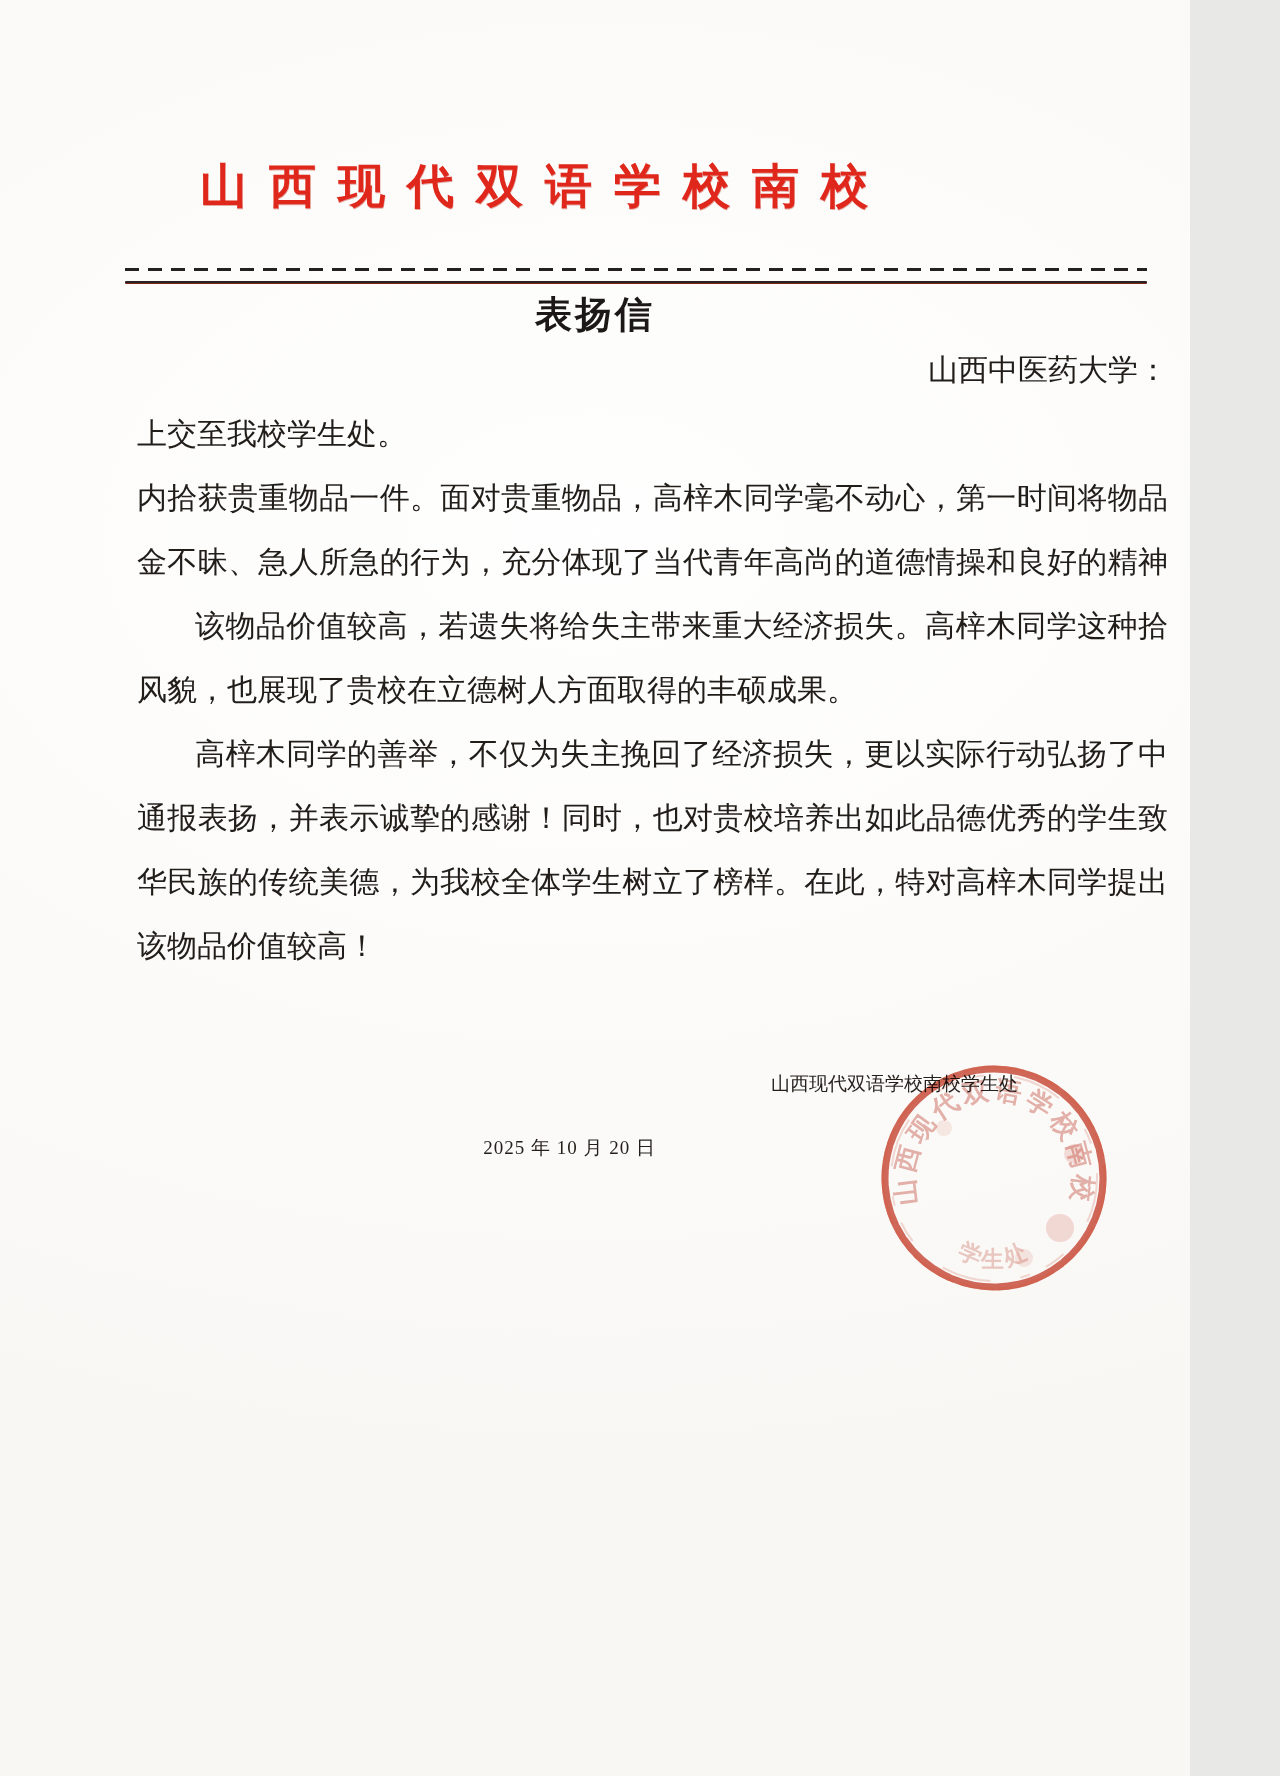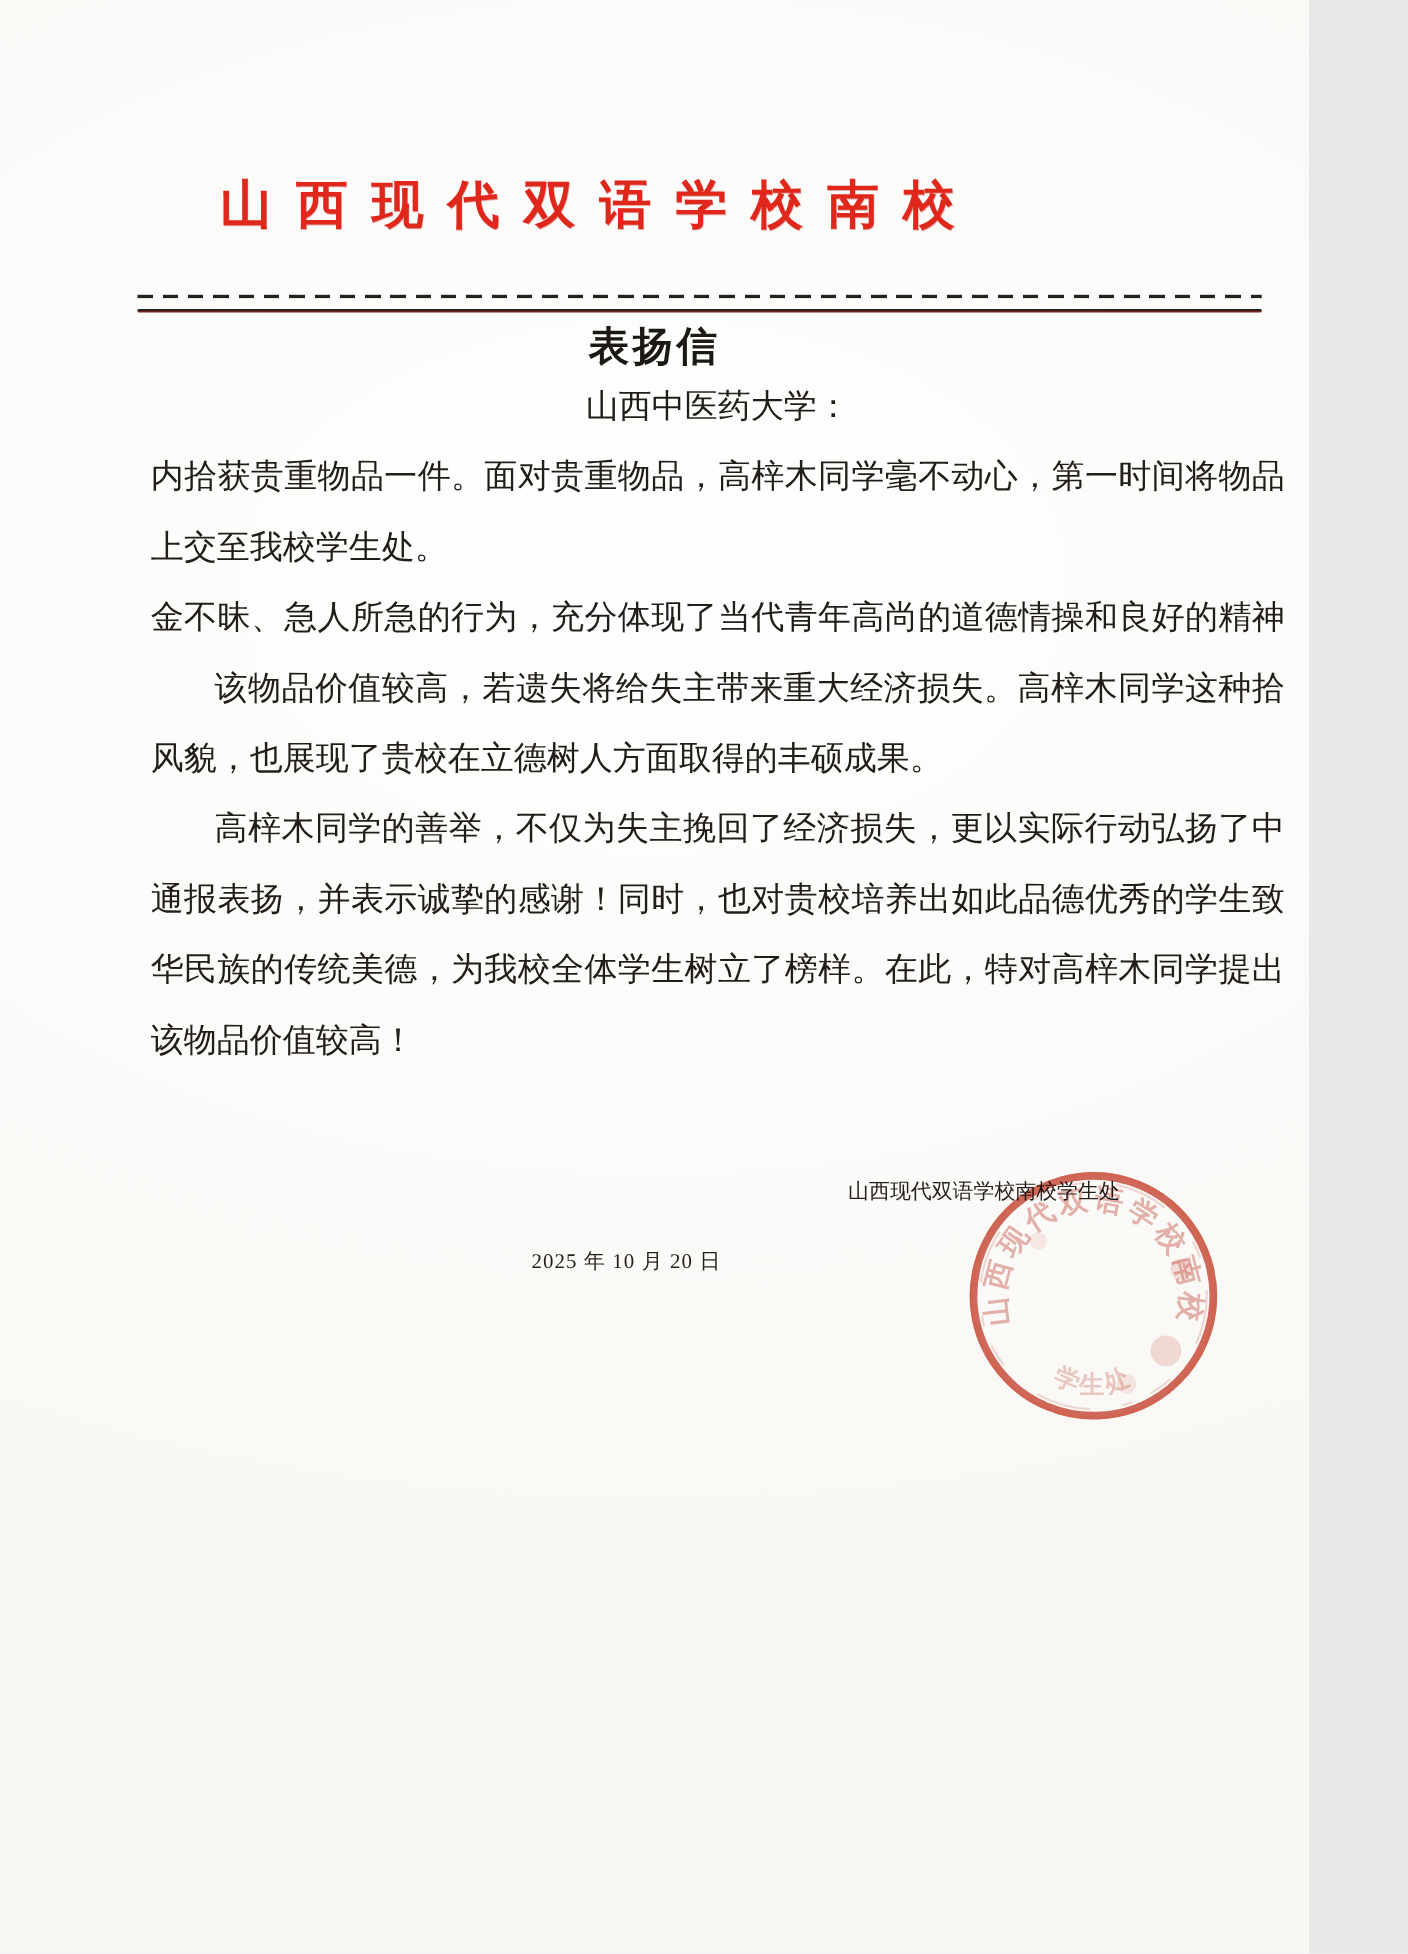--- a/index.html
+++ b/index.html
@@ -57,21 +57,21 @@
     letter-spacing: 3px;
   }
   
   .content {
     margin: 2px 0 0 137px;
     width: 1031px;
     font-size: 30px;
     line-height: 64px;
     color: #211d19;
   }
-  .salutation { text-align: center; }
+  .salutation { text-align: right; }
   .line {
     text-align: justify;
     text-align-last: justify;
     white-space: nowrap;
   }
   .line.indent { text-indent: 58px; }
   .line.last { text-align-last: left; }
   
   .sign-block {
     margin-top: 74px;
@@ -101,22 +101,22 @@
 
   <div class="sep-dash"></div>
   <div class="sep-solid"></div>
 
   <h2 class="doc-title">表扬信</h2>
 
   <div class="content">
 
     <div class="salutation">山西中医药大学：</div>
 
+    <div class="line last">上交至我校学生处。</div>
     <div class="line">内拾获贵重物品一件。面对贵重物品，高梓木同学毫不动心，第一时间将物品</div>
-    <div class="line last">上交至我校学生处。</div>
 
     <div class="line">金不昧、急人所急的行为，充分体现了当代青年高尚的道德情操和良好的精神</div>
     <div class="line indent">该物品价值较高，若遗失将给失主带来重大经济损失。高梓木同学这种拾</div>
     <div class="line last">风貌，也展现了贵校在立德树人方面取得的丰硕成果。</div>
 
     <div class="line indent">高梓木同学的善举，不仅为失主挽回了经济损失，更以实际行动弘扬了中</div>
     <div class="line">通报表扬，并表示诚挚的感谢！同时，也对贵校培养出如此品德优秀的学生致</div>
     <div class="line">华民族的传统美德，为我校全体学生树立了榜样。在此，特对高梓木同学提出</div>
     <div class="line last">该物品价值较高！</div>
 

